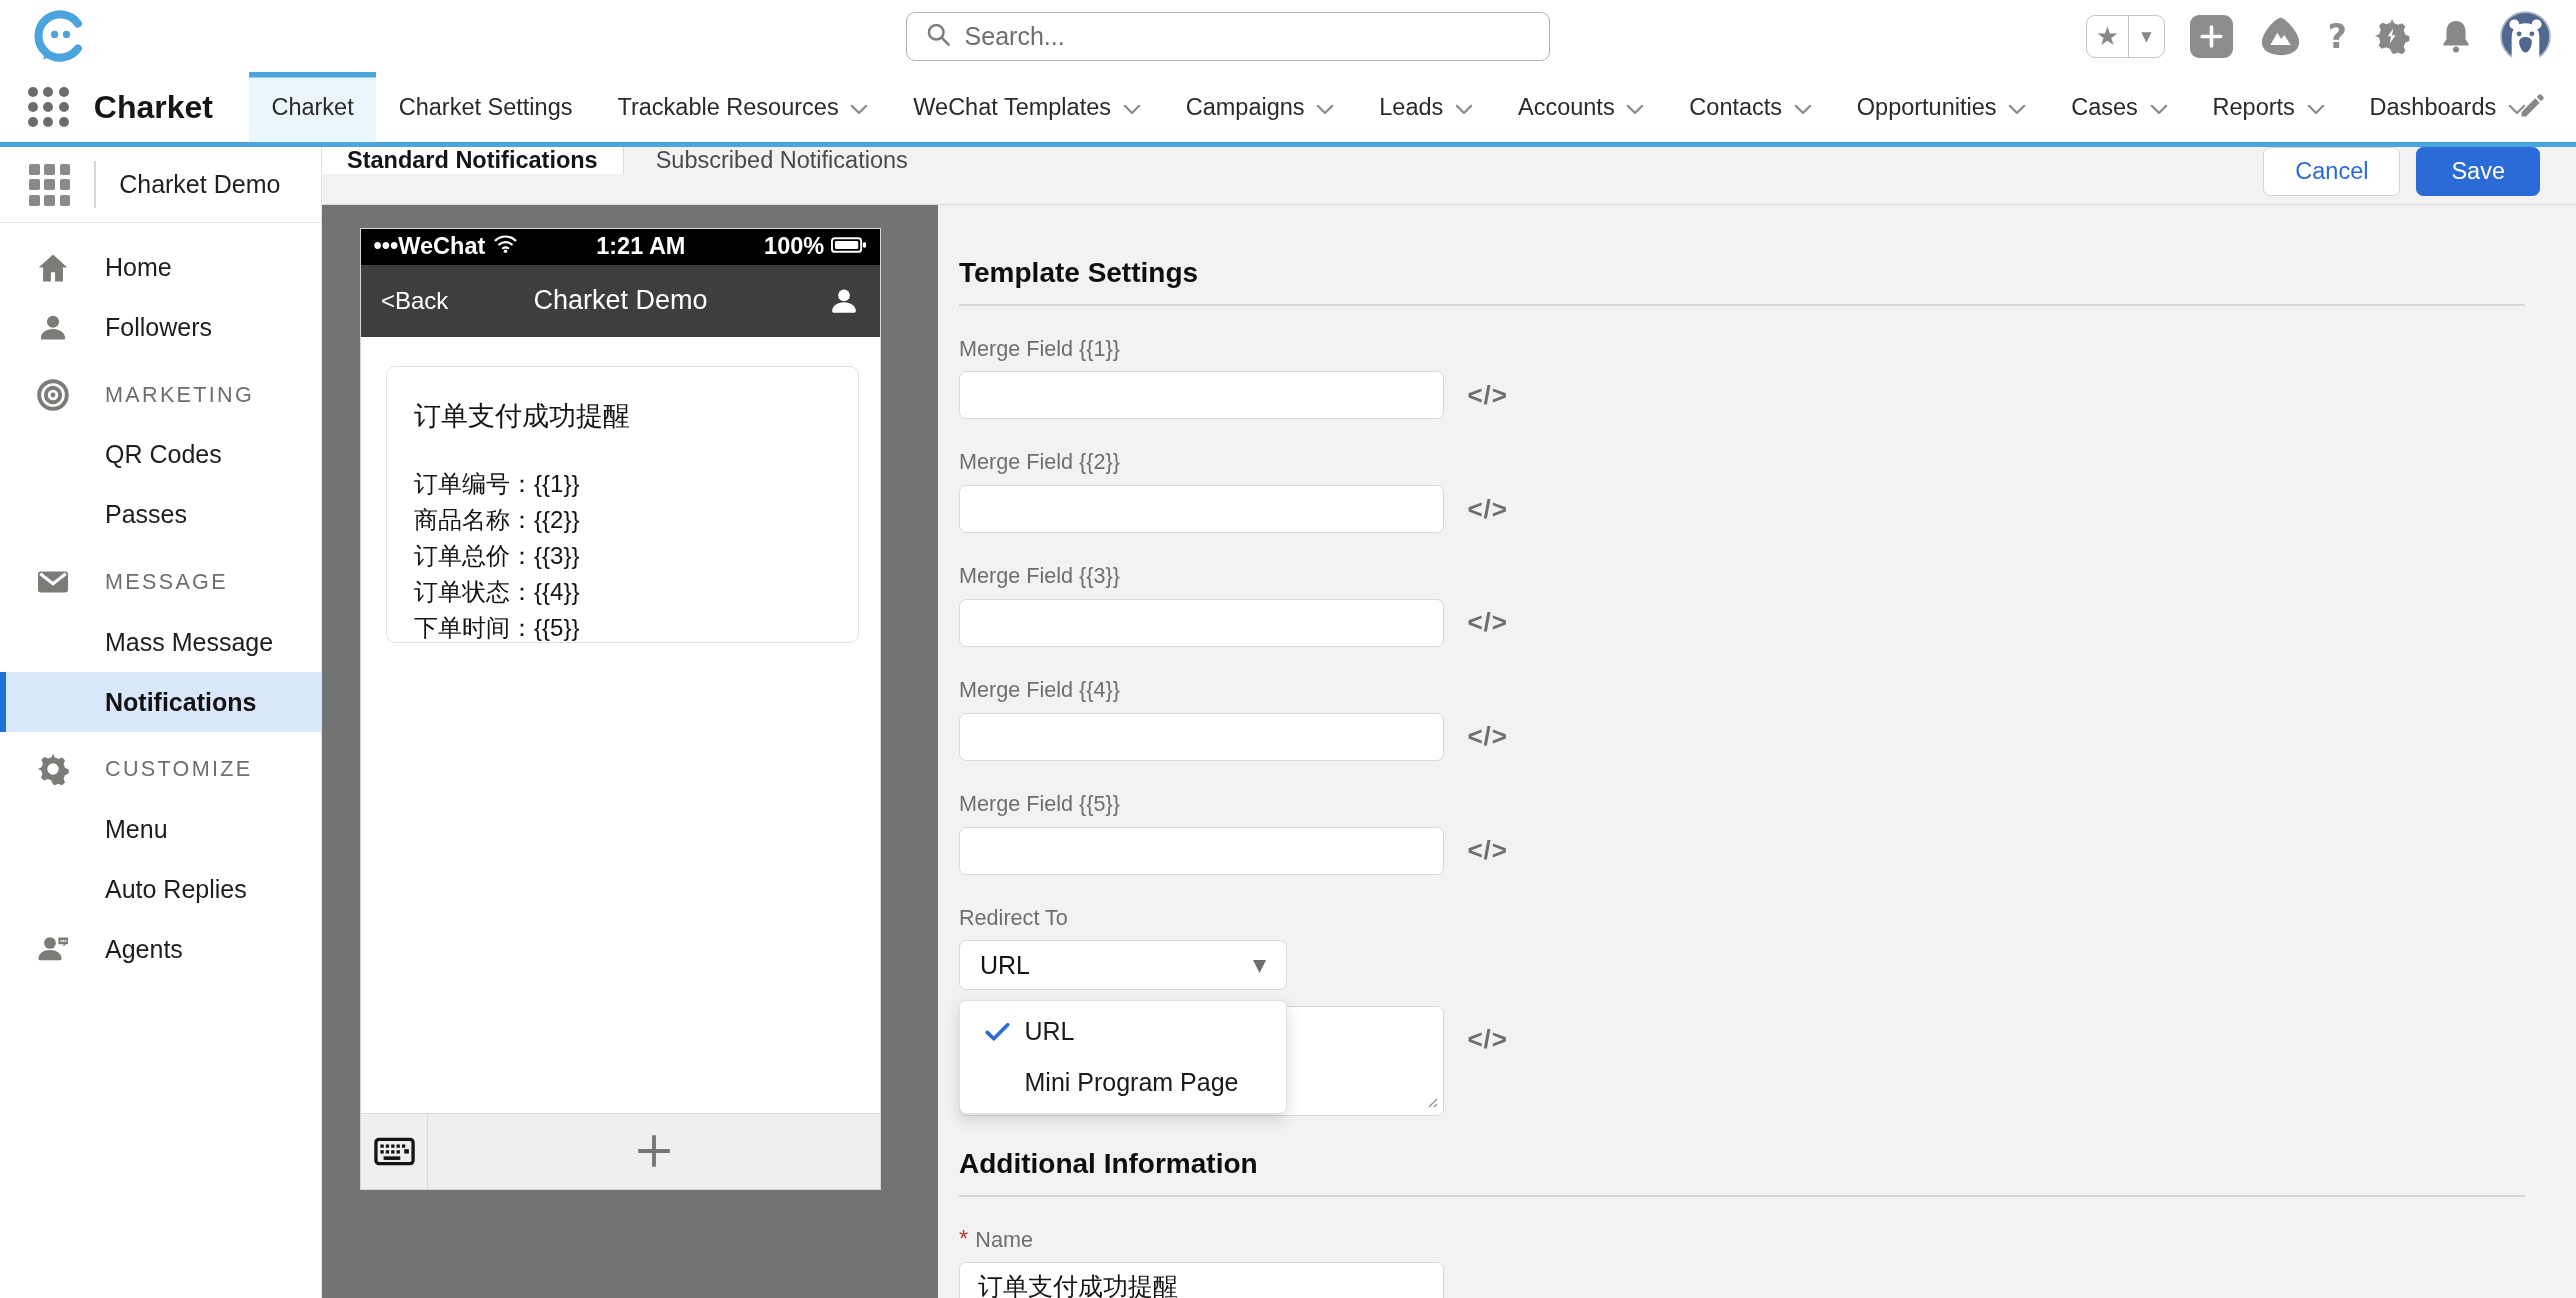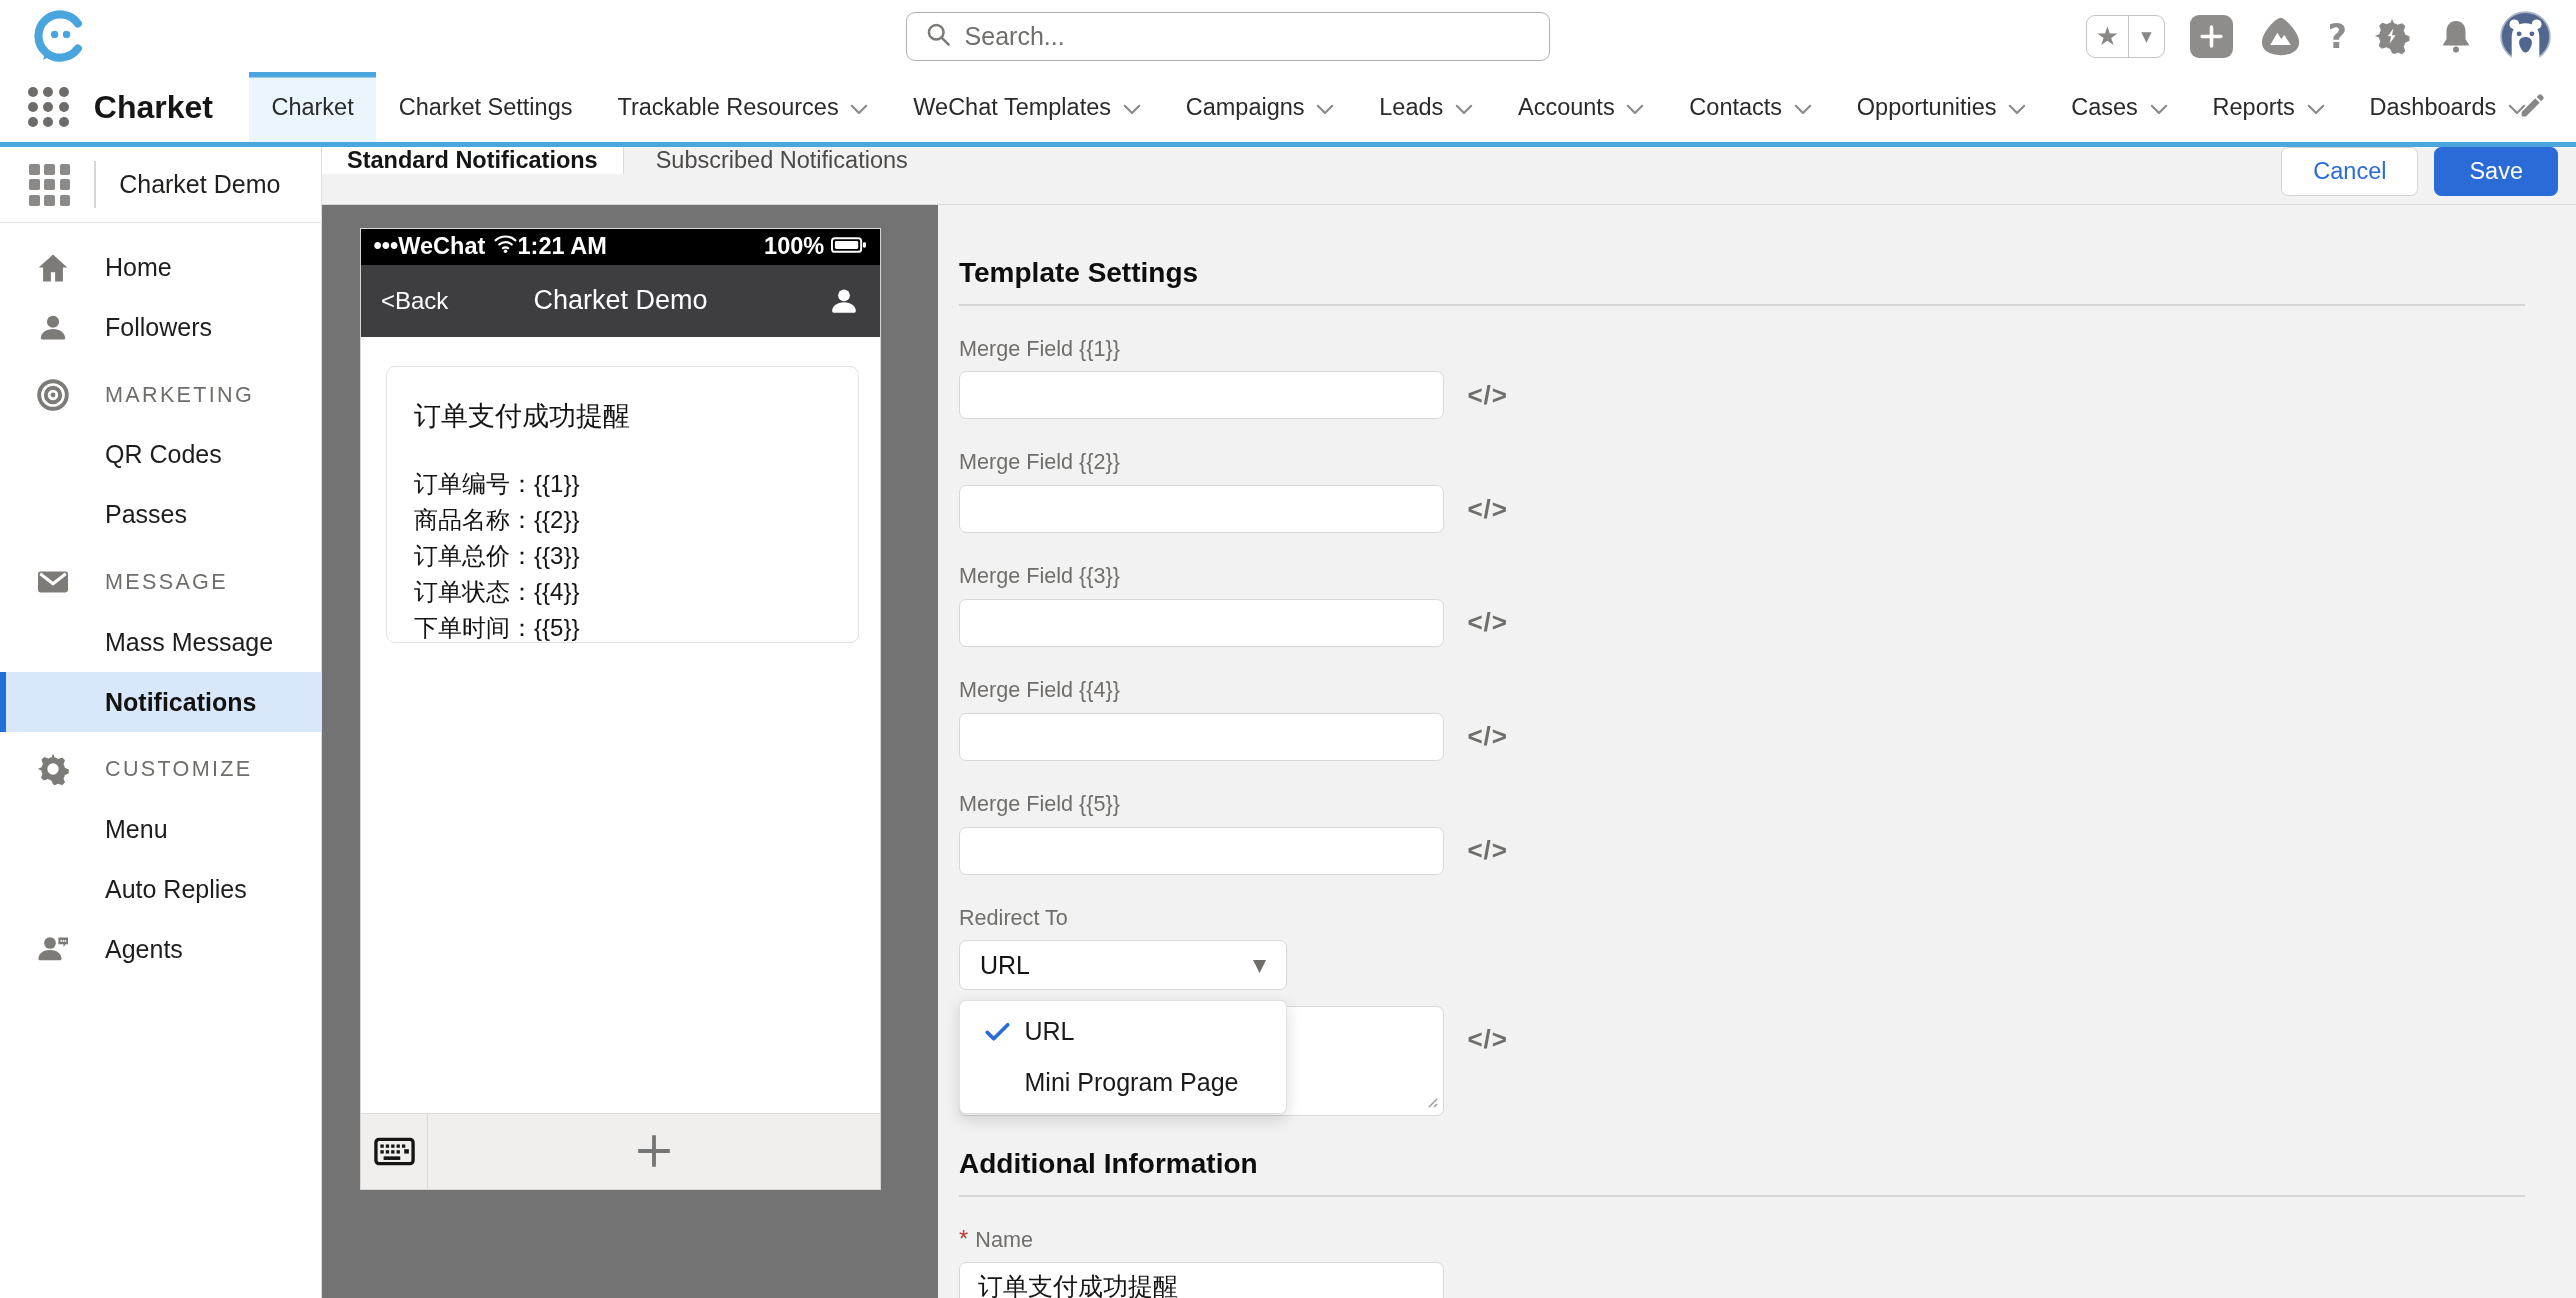--- a/index.html
+++ b/index.html
@@ -55,30 +55,30 @@
   .srow.sub .lbl{margin-left:105px}
   .srow.sel{background:#d9e7fa}
   .srow.sel::before{content:"";position:absolute;left:0;top:0;bottom:0;width:6.3px;background:#2071d6}
   .srow.sel .lbl{font-weight:bold;color:#121212}
 
   .workarea{flex:1;display:flex;flex-direction:column;background:#f3f2f2;min-width:0}
   .subbar{height:58px;background:#f3f2f2;border-bottom:1.8px solid #dcdad8;display:flex;align-items:flex-start;flex:none}
   .subtab{display:flex;align-items:center;font-size:23.5px;cursor:pointer;white-space:nowrap}
   .subtab.active{background:#fff;border-right:1.8px solid #dcdad8;padding:0 25px;font-weight:bold;color:#141414;margin-bottom:-1.8px}
   .subtab.inactive{padding:0 32px;color:#4c4a48}
-  .subbar-actions{margin-left:auto;display:flex;align-items:center;gap:16px;padding-right:18px}
+  .subbar-actions{margin-left:auto;display:flex;align-items:center;gap:16px;padding-right:36px}
   .btn{height:49px;border-radius:7.2px;font-size:23.5px;display:flex;align-items:center;cursor:pointer;font-family:"Liberation Sans",sans-serif}
   .btn-cancel{padding:0 31px;background:#fff;border:1.8px solid #d4d2d0;color:#2a6bd8}
   .btn-save{padding:0 34px;background:#2a6bd8;border:1.8px solid #2a6bd8;color:#fff}
 
   .content{flex:1;display:flex;min-height:0}
   .phone-col{width:616px;background:#737373;flex:none}
   .phone{width:521px;margin:22.5px 0 0 38px;border:0.9px solid #d8d6d4}
   .p-status{height:36px;background:#000;color:#fff;display:flex;align-items:center;padding:0 12.6px;font-size:23.5px;font-weight:bold}
-  .p-status .mid{flex:1;}
+  .p-status .mid{flex:1;text-align:center}
   .p-status .left,.p-status .right{display:flex;align-items:center;gap:7.2px}
   .p-nav{height:72px;background:#3e3e41;color:#fff;display:flex;align-items:center;padding:0 20px}
   .p-nav .side{width:108px;display:flex;align-items:center}
   .p-nav .side.r{justify-content:flex-end}
   .p-back{font-size:24px;cursor:pointer}
   .p-title{flex:1;text-align:center;font-size:27px}
   .p-body{height:776px;background:#fff;position:relative}
   .p-card{position:absolute;left:25px;top:29px;width:473px;height:277px;background:#fff;border:1.8px solid #e4e2e0;border-radius:9px;padding:23.5px 27px}
   .p-card h3{font-size:27px;font-weight:normal;color:#141414;margin:7.2px 0 32px}
   .p-line{font-size:24px;color:#141414;line-height:36px}

